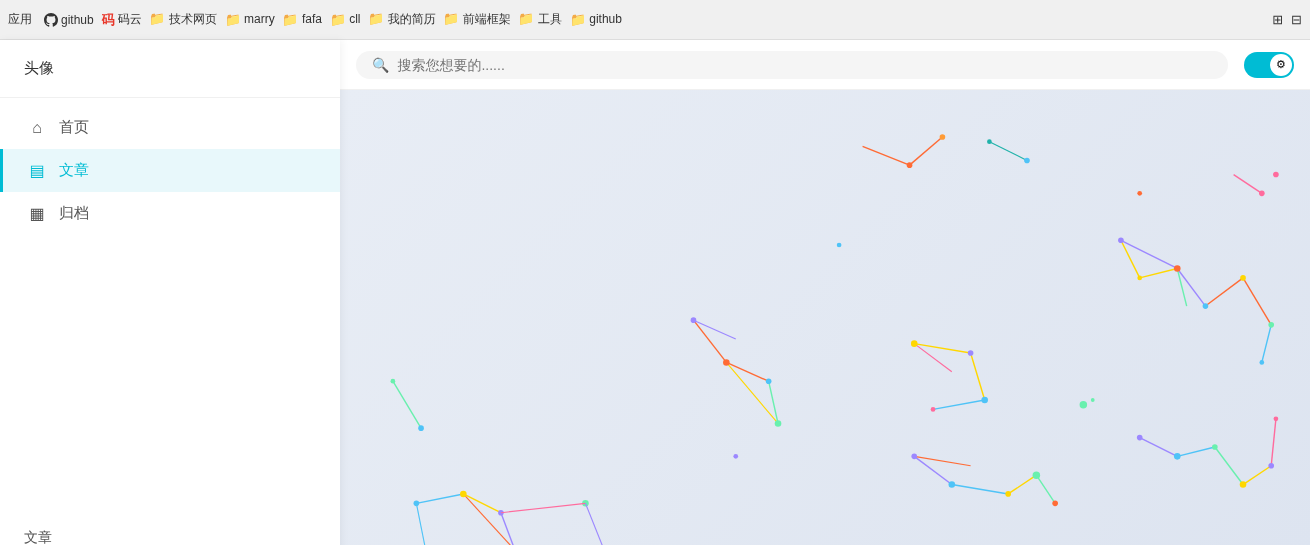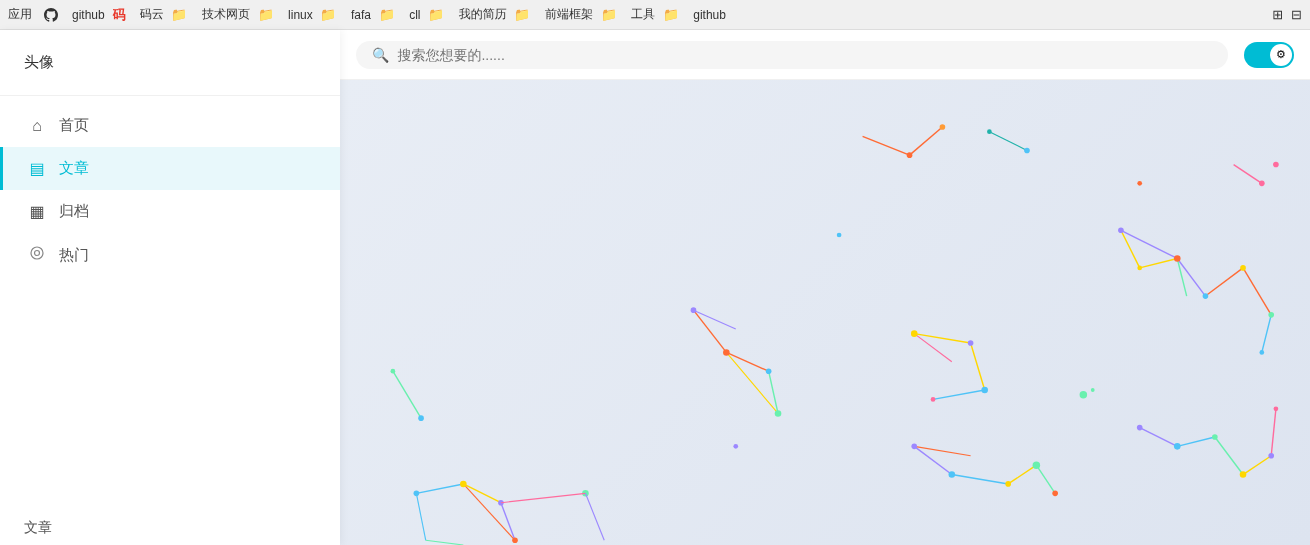--- a/index.html
+++ b/index.html
@@ -1,31 +1,31 @@
 <!DOCTYPE html>
 <html><head>
   <meta charset="utf-8">
   <style>
     * { margin: 0; padding: 0; box-sizing: border-box; }
     body { font-family: 'Microsoft YaHei', Arial, sans-serif; width: 1310px; height: 545px; overflow: hidden; background: #f0f2f5; }
 
     
     .browser-bar {
-      height: 30px;
+      height: 40px;
       background: #f0f0f0;
       border-bottom: 1px solid #ddd;
       display: flex;
       align-items: center;
       padding: 0 8px;
       gap: 8px;
       font-size: 12px;
       color: #333;
     }
     .browser-bar .app-label { font-weight: 500; margin-right: 4px; }
-    .bookmark { display: flex; align-items: center; gap: 14px; white-space: nowrap; }
+    .bookmark { display: flex; gap: 3px; white-space: nowrap; }
     .folder-icon { color: #e8a020; font-size: 13px; }
     .top-right-icons { margin-left: auto; display: flex; gap: 8px; }
     .top-right-icons span { font-size: 13px; cursor: pointer; }
 
     
     .main-container {
       display: flex;
       height: 515px;
       position: relative;
     }
@@ -35,21 +35,21 @@
       width: 340px;
       background: #fff;
       flex-shrink: 0;
       display: flex;
       flex-direction: column;
       z-index: 10;
       box-shadow: 2px 0 8px rgba(0,0,0,0.05);
     }
 
     .sidebar-header {
-      height: 66px;
+      height: 58px;
       display: flex;
       align-items: center;
       padding: 0 24px;
       border-bottom: 1px solid #f0f0f0;
       font-size: 15px;
       color: #333;
       font-weight: 500;
     }
 
     
@@ -172,21 +172,21 @@
     <span>码云</span>
   </span>
 
   <span class="bookmark">
     <span class="folder-icon">📁</span>
     <span>技术网页</span>
   </span>
 
   <span class="bookmark">
     <span class="folder-icon">📁</span>
-    <span>linux</span>
+    <span>marry</span>
   </span>
 
   <span class="bookmark">
     <span class="folder-icon">📁</span>
     <span>fafa</span>
   </span>
 
   <span class="bookmark">
     <span class="folder-icon">📁</span>
     <span>cll</span>
@@ -236,29 +236,20 @@
         <span class="icon">▤</span>
         <span>文章</span>
       </div>
 
 
       <div class="nav-item">
         <span class="icon">▦</span>
         <span>归档</span>
       </div>
 
-      <div class="nav-item">
-        <span class="icon">
-          <svg width="16" height="16" viewBox="0 0 16 16" fill="none">
-            <circle cx="8" cy="8" r="6" stroke="#888" stroke-width="1.2" fill="none"></circle>
-            <circle cx="8" cy="8" r="2.5" stroke="#888" stroke-width="1.2" fill="none"></circle>
-          </svg>
-        </span>
-        <span>热门</span>
-      </div>
 
     </div>
 
     <div class="section-label">
       <span>文章</span>
     </div>
   </div>
 
   <div class="search-bar">
     <div class="search-input-wrapper">

